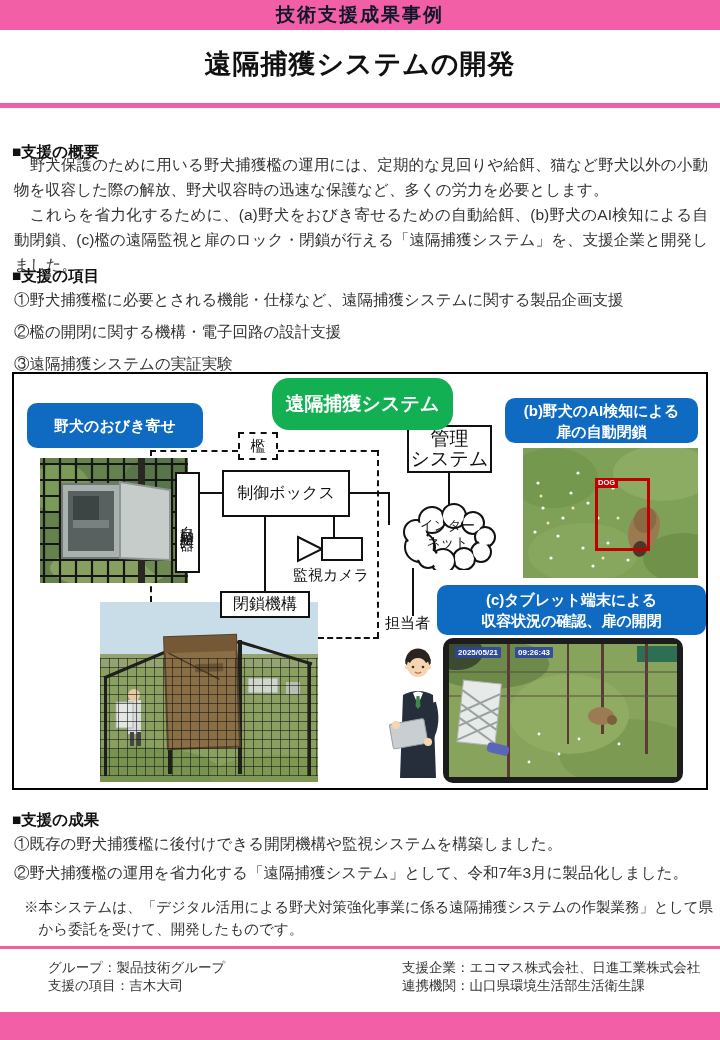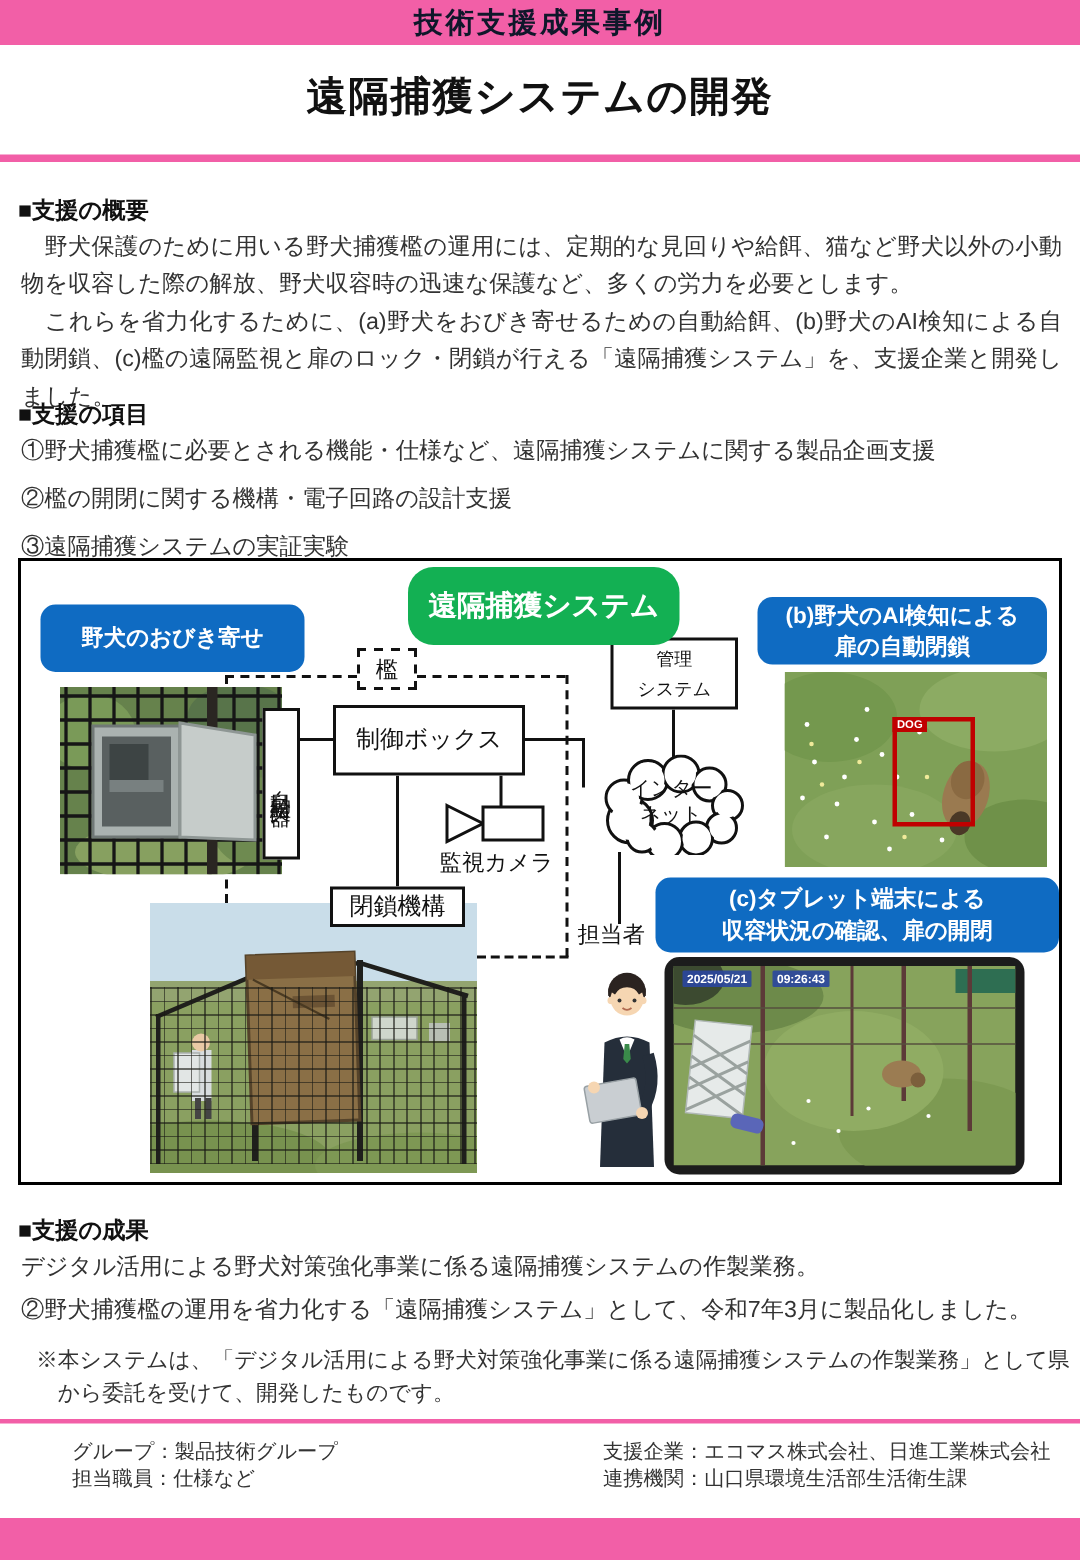--- a/index.html
+++ b/index.html
@@ -54,21 +54,21 @@
 <body>
 
 <div id="page">
 
   <div class="abs band banner">
     <span>技術支援成果事例</span>
   </div>
   <div class="abs pagetitle">遠隔捕獲システムの開発</div>
   <div class="abs band stripe"></div>
 
-  <div class="abs h2" style="left:12px;top:130px;">■支援の概要</div>
+  <div class="abs h2" style="left:12px;top:142px;">■支援の概要</div>
   <div class="abs body-text" style="left:14px;top:152px;width:694px;">
     <div>　野犬保護のために用いる野犬捕獲檻の運用には、定期的な見回りや給餌、猫など野犬以外の小動物を収容した際の解放、野犬収容時の迅速な保護など、多くの労力を必要とします。</div>
     <div>　これらを省力化するために、(a)野犬をおびき寄せるための自動給餌、(b)野犬のAI検知による自動閉鎖、(c)檻の遠隔監視と扉のロック・閉鎖が行える「遠隔捕獲システム」を、支援企業と開発しました。</div>
   </div>
 
   <div class="abs h2" style="left:12px;top:266px;">■支援の項目</div>
   <div class="abs list-line" style="left:14px;top:290px;">①野犬捕獲檻に必要とされる機能・仕様など、遠隔捕獲システムに関する製品企画支援</div>
   <div class="abs list-line" style="left:14px;top:322px;">②檻の開閉に関する機構・電子回路の設計支援</div>
   <div class="abs list-line" style="left:14px;top:354px;">③遠隔捕獲システムの実証実験</div>
 
@@ -96,21 +96,21 @@
     <div class="abs bluelabel" style="left:491px;top:24px;width:193px;height:45px;">
       <span>(b)野犬のAI検知による</span>
       <span>扉の自動閉鎖</span>
     </div>
     <div class="abs bluelabel" style="left:423px;top:211px;width:269px;height:50px;">
       <span>(c)タブレット端末による</span>
       <span>収容状況の確認、扉の開閉</span>
     </div>
 
     <div class="abs flowbox" style="left:224px;top:58px;width:40px;height:28px;font-size:15px;border-style:dashed;">檻</div>
-    <div class="abs flowbox" style="left:393px;top:51px;width:85px;height:48px;font-size:12px;line-height:20px;">
+    <div class="abs flowbox" style="left:393px;top:51px;width:85px;height:48px;font-size:19px;line-height:20px;">
       <span><span>管理</span><br>
       <span>システム</span></span>
     </div>
     <div class="abs flowbox" style="left:208px;top:96px;width:128px;height:47px;font-size:16px;">制御ボックス</div>
     <div class="abs flowbox" style="left:206px;top:217px;width:90px;height:27px;font-size:16px;">閉鎖機構</div>
 
     <svg class="abs" style="left:384px;top:129px;z-index:2;" width="99" height="67" viewBox="0 0 99 67">
       <g fill="#fff" stroke="#111" stroke-width="2">
         <circle cx="22" cy="44" r="15"></circle>
           <circle cx="18" cy="29" r="12"></circle>
@@ -288,30 +288,30 @@
       <path d="M44 58Q50 78 41 94" stroke="#252e3a" stroke-width="8" fill="none"></path>
       <g transform="rotate(-10 22 88)">
         <rect x="3" y="76" width="35" height="25" rx="2" fill="#c9ced2" stroke="#98a0a4"></rect>
       </g>
       <circle cx="8" cy="80" r="4" fill="#f6d6b2"></circle>
         <circle cx="40" cy="97" r="4" fill="#f6d6b2"></circle>
     </svg>
   </div>
 
   <div class="abs h2" style="left:12px;top:810px;">■支援の成果</div>
-  <div class="abs list-line" style="left:14px;top:834px;">デジタル活用による野犬対策強化事業に係る遠隔捕獲システムの作製業務。</div>
+  <div class="abs list-line" style="left:14px;top:834px;">①既存の野犬捕獲檻に後付けできる開閉機構や監視システムを構築しました。</div>
   <div class="abs list-line" style="left:14px;top:863px;">②野犬捕獲檻の運用を省力化する「遠隔捕獲システム」として、令和7年3月に製品化しました。</div>
 
   <div class="abs note">※本システムは、「デジタル活用による野犬対策強化事業に係る遠隔捕獲システムの作製業務」として県から委託を受けて、開発したものです。</div>
 
   <div class="abs band rule"></div>
 
   <div class="abs credits" style="left:48px;top:959px;">
     <div>グループ：製品技術グループ</div>
-    <div>担当職員：仕様など</div>
+    <div>支援の項目：吉木大司</div>
   </div>
   <div class="abs credits" style="left:402px;top:959px;">
     <div>支援企業：エコマス株式会社、日進工業株式会社</div>
     <div>連携機関：山口県環境生活部生活衛生課</div>
   </div>
 
   <div class="abs band bottombar"></div>
 </div>
 
 </body></html>

